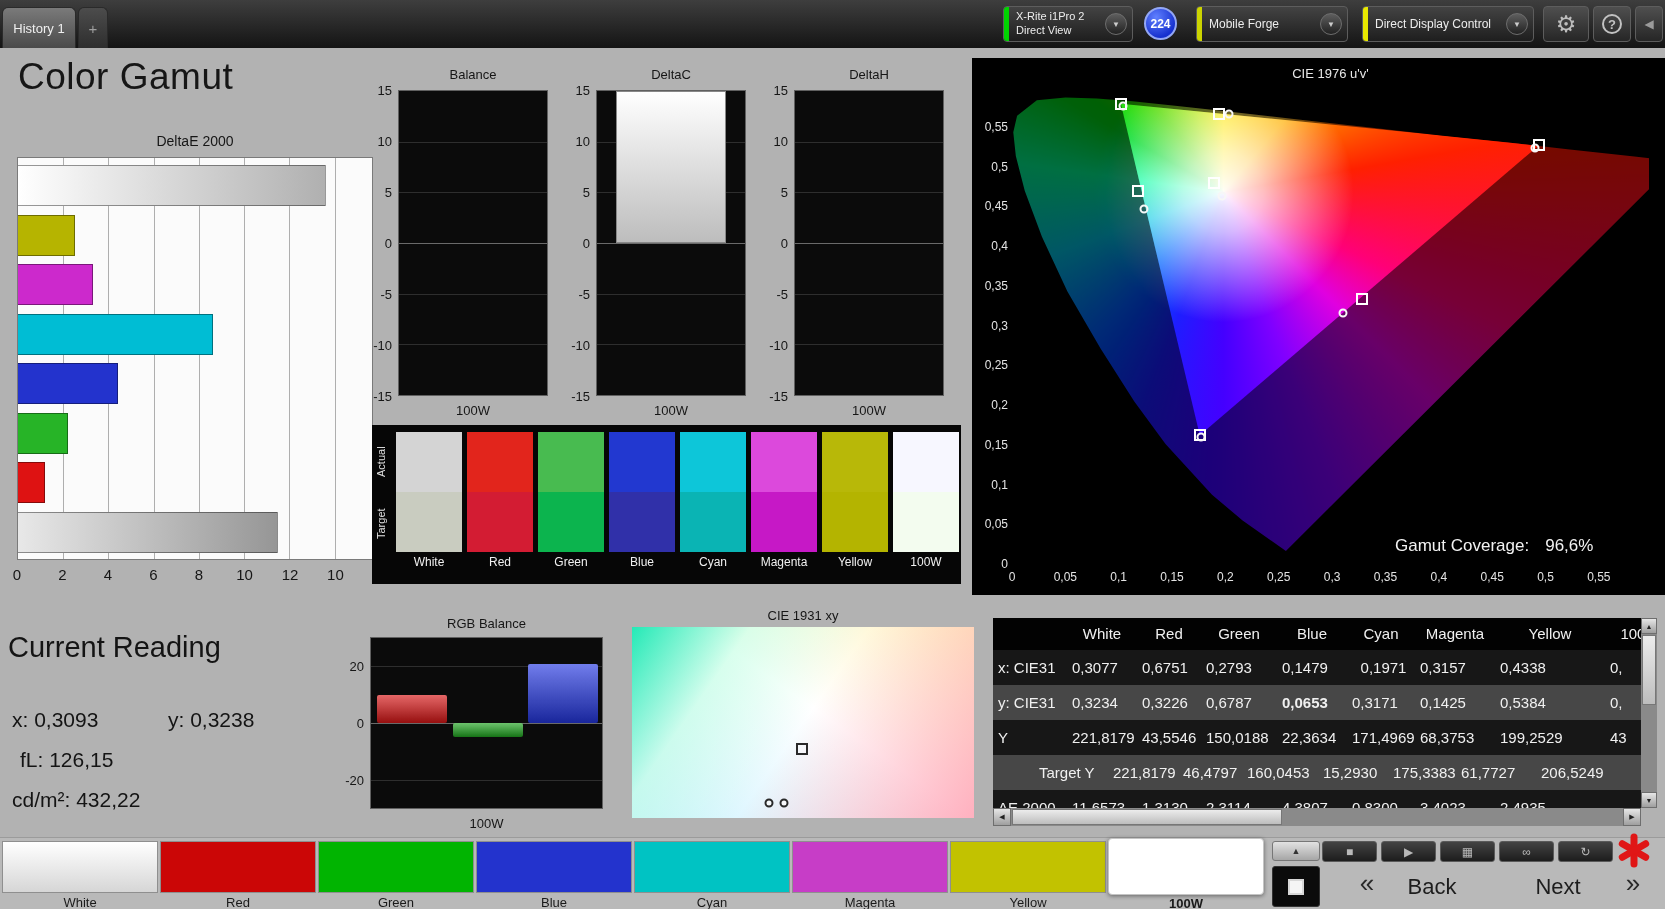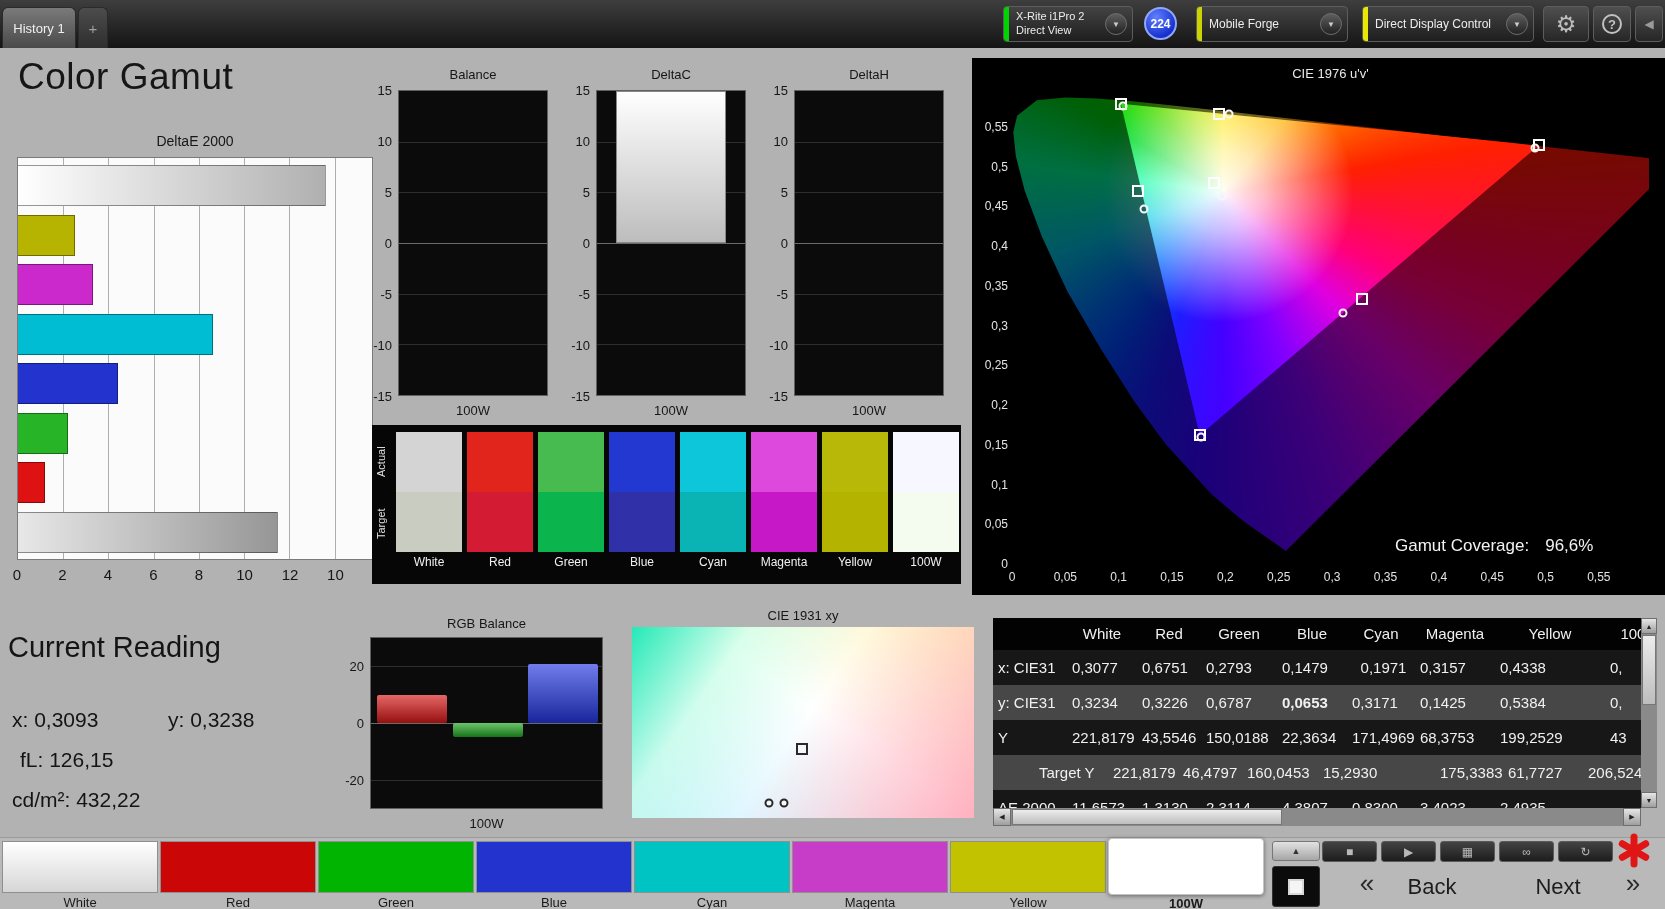--- a/index.html
+++ b/index.html
@@ -432,21 +432,21 @@
           <div class="tc" style="width: 80px;">68,3753</div>
           <div class="tc" style="width: 110px;">199,2529</div>
           <div class="tc" style="width: 70px;">43</div>
         </div>
         <div class="trow">
           <div class="tc" style="width: 74px; margin-left: 41px;">Target Y</div>
           <div class="tc" style="width: 70px;">221,8179</div>
           <div class="tc" style="width: 64px;">46,4797</div>
           <div class="tc" style="width: 76px;">160,0453</div>
           <div class="tc" style="width: 70px;">15,2930</div>
-          <div class="tc" style="width: 68px; margin-left: 47px;">175,3383</div>
+          <div class="tc" style="width: 68px;">175,3383</div>
           <div class="tc" style="width: 80px;">61,7727</div>
           <div class="tc" style="width: 110px;">206,5249</div>
           <div class="tc" style="width: 70px;">4</div>
         </div>
         <div class="trow">
           <div class="tc" style="width: 74px;">ΔE 2000</div>
           <div class="tc" style="width: 70px;">11,6573</div>
           <div class="tc" style="width: 64px;">1,3130</div>
           <div class="tc" style="width: 76px;">2,3114</div>
           <div class="tc" style="width: 70px;">4,3807</div>

